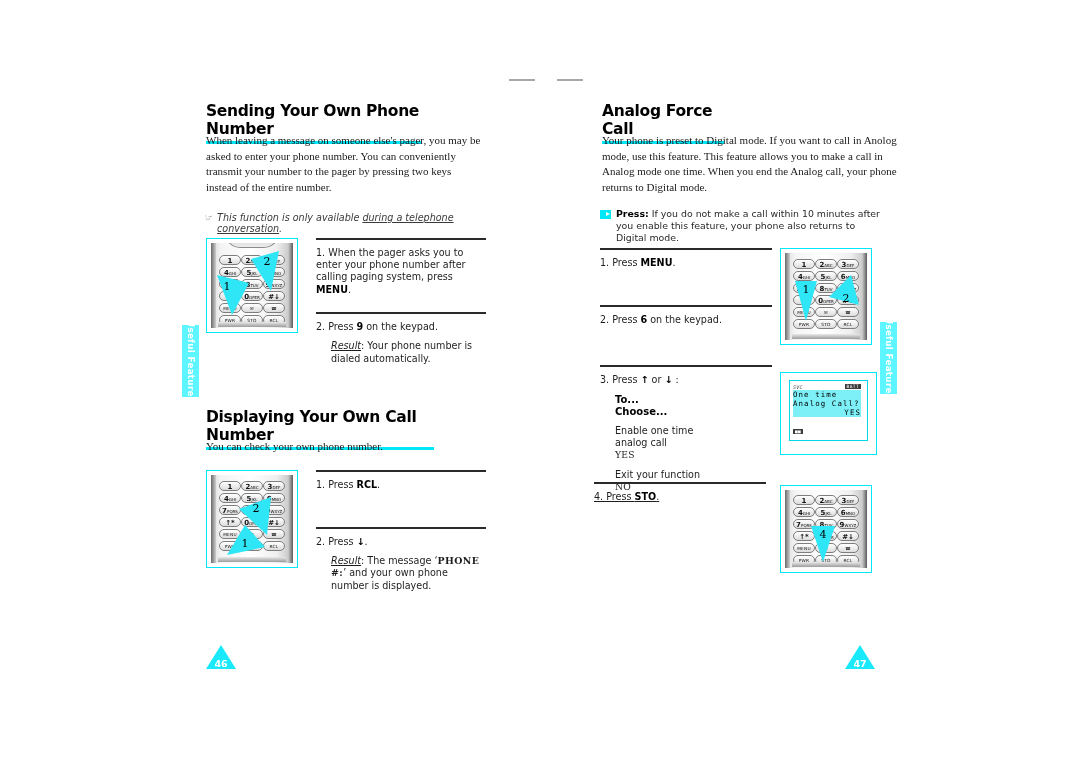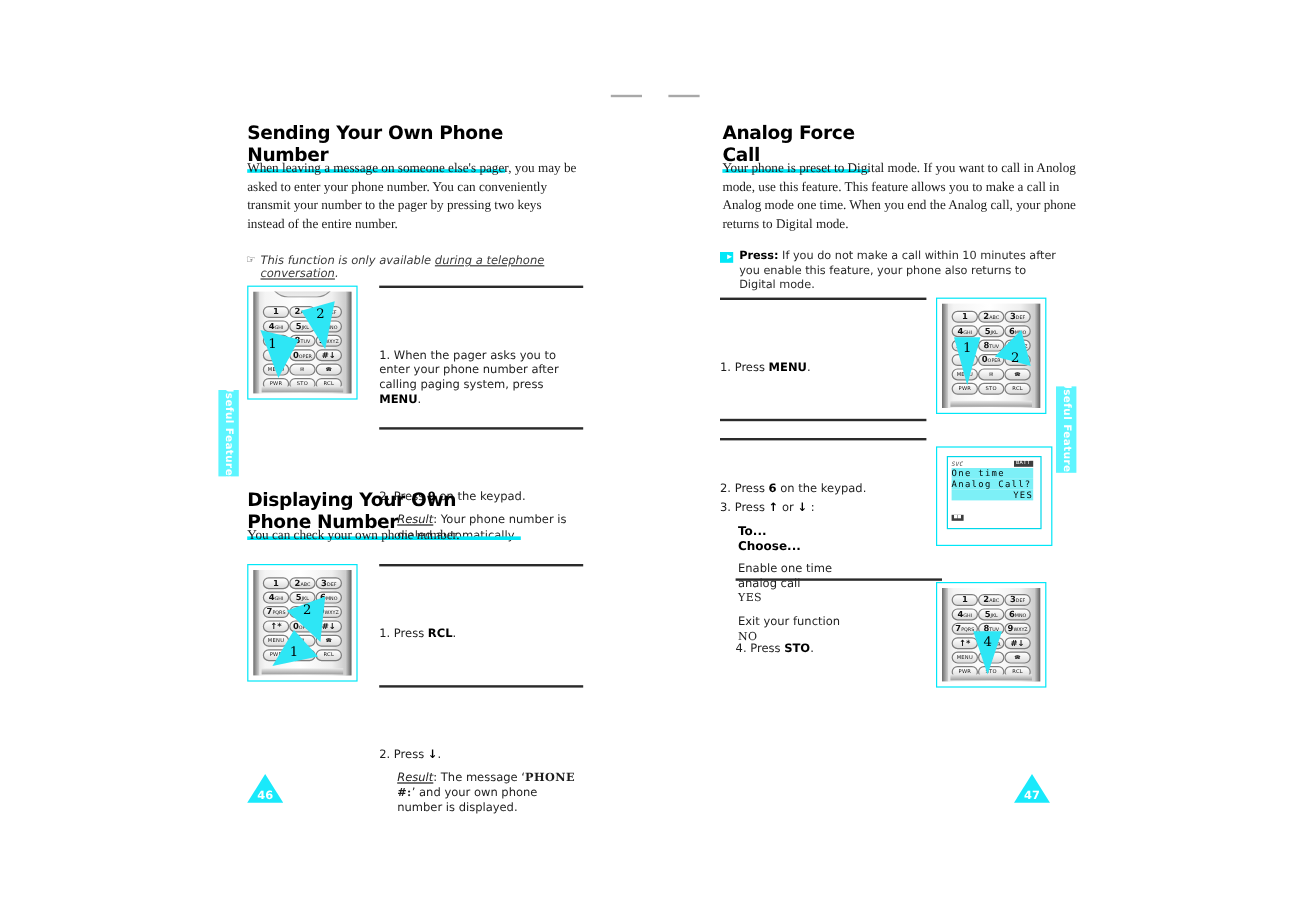--- a/index.html
+++ b/index.html
@@ -72,21 +72,21 @@
   .note-icon:after{
     content:"";position:absolute;right:1.5px;top:2px;
     border-top:2.5px solid transparent;border-bottom:2.5px solid transparent;
     border-left:4px solid #ffffff;
   }
   .note b{font-weight:bold;color:#000;}
 
   
   .steps{font-family:"DejaVu Sans", sans-serif;font-size:9.6px;line-height:12.4px;color:#1d1d1d;}
   .rule{height:1.6px;background:#2a2a2a;}
-  .step{padding:7px 0 0 0;margin-top:44px;}
+  .step{padding:7px 0 0 0;}
   .step b{font-weight:bold;color:#000;}
   .result{padding-left:15px;margin-top:7px;}
   .result u{text-decoration:underline;font-style:italic;}
   .mono-b{font-family:"DejaVu Serif", serif;font-weight:bold;font-size:9.4px;letter-spacing:0.4px;}
 
   
   .tbl{margin-top:8px;margin-left:15px;font-family:"DejaVu Sans", sans-serif;font-size:9.6px;}
   .tbl .row{display:flex;margin-bottom:7px;flex-direction:column;}
   .tbl .c1{width:103px;line-height:12px;}
   .tbl .c2{width:70px;}
@@ -272,21 +272,21 @@
     <div class="rule"></div>
     <div class="step">
       <span>2. Press </span><b>9</b><span> on the keypad.</span>
       <div class="result">
         <u>Result</u><span>: Your phone number is dialed automatically.</span>
       </div>
     </div>
   </div>
 
   <div style="position:absolute;left:206px;top:408px;width:228px;">
-    <div class="sec-title">Displaying Your Own Phone Number</div>
+    <div class="sec-title">Displaying Your Own Call Number</div>
     <div class="sec-underline"></div>
   </div>
 
   <p class="body-serif" style="position:absolute;left:206px;top:439px;width:290px;">You can check your own phone number.</p>
 
   <div class="phonebox" style="left:206px;top:470px;width:92px;height:98px;position:absolute;">
     <div class="phone-inner">
       <div class="phone-edge-l"></div>
       <div class="phone-edge-r"></div>
       <div class="keypad" style="top:6px;">
@@ -469,21 +469,21 @@
         <span class="lcd-svc">SVC</span>
         <span class="lcd-batt">BATT</span>
       </div>
       <div class="lcd-line cells">One time</div>
       <div class="lcd-line cells">Analog Call?</div>
       <div class="lcd-line right">YES</div>
       <div class="lcd-foot"><span>■■</span></div>
     </div>
   </div>
 
-  <div class="steps" style="position:absolute;left:73px;top:482px;width:172px;">
+  <div class="steps" style="position:absolute;left:54px;top:482px;width:172px;text-decoration:underline;">
     <div class="rule"></div>
     <div class="step">
       <span>4. Press </span><b>STO</b><span>.</span>
     </div>
   </div>
 
   <div class="phonebox" style="left:240px;top:485px;width:92px;height:88px;position:absolute;">
     <div class="phone-inner">
       <div class="phone-edge-l"></div>
       <div class="phone-edge-r"></div>

